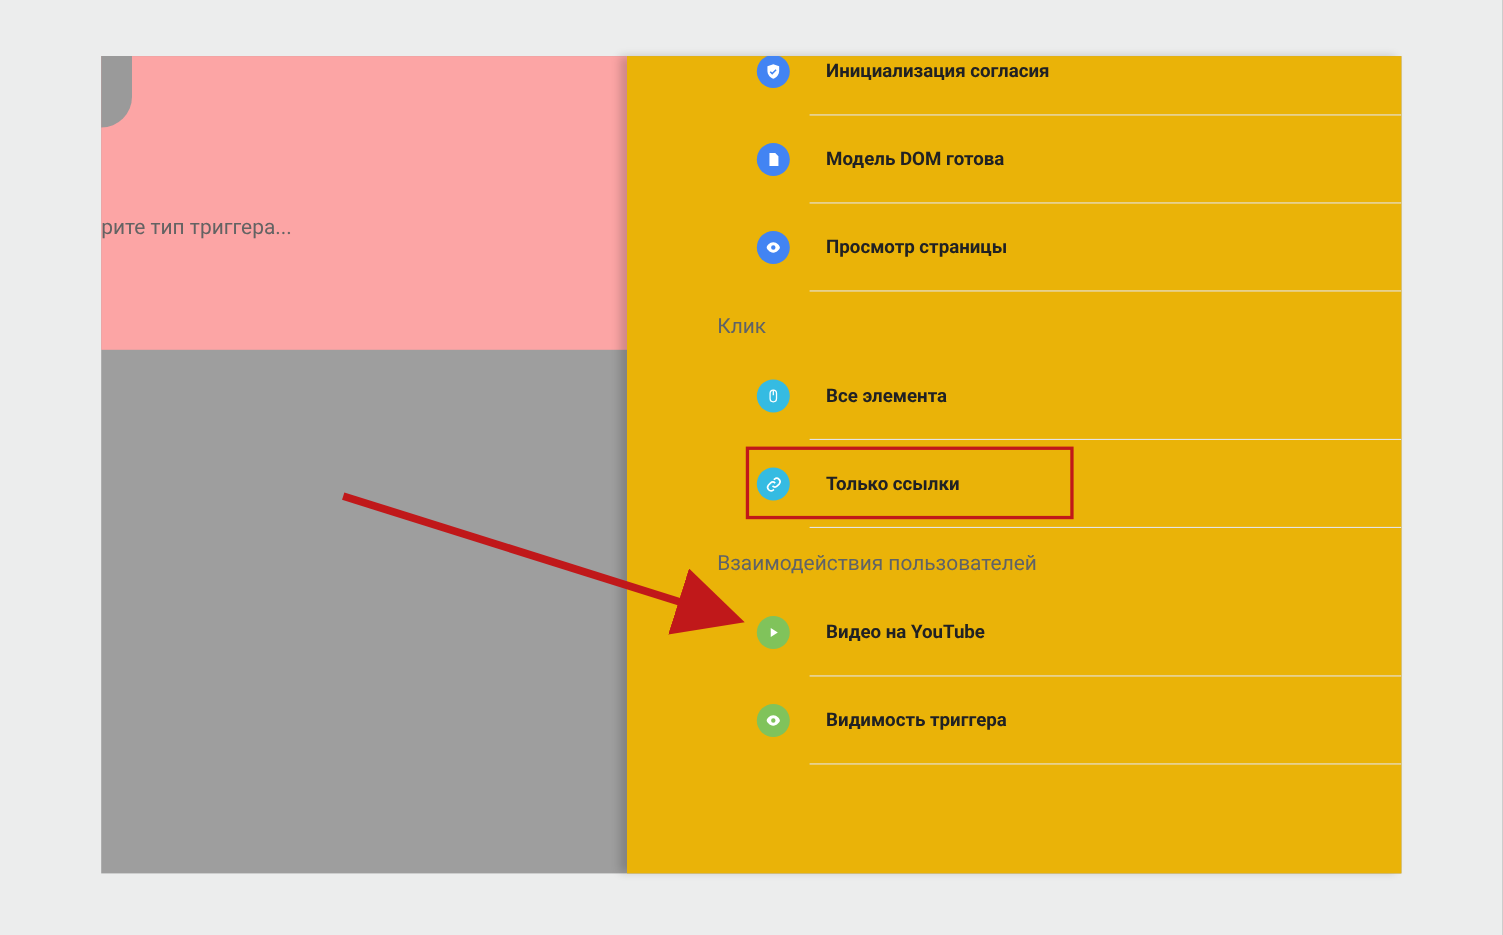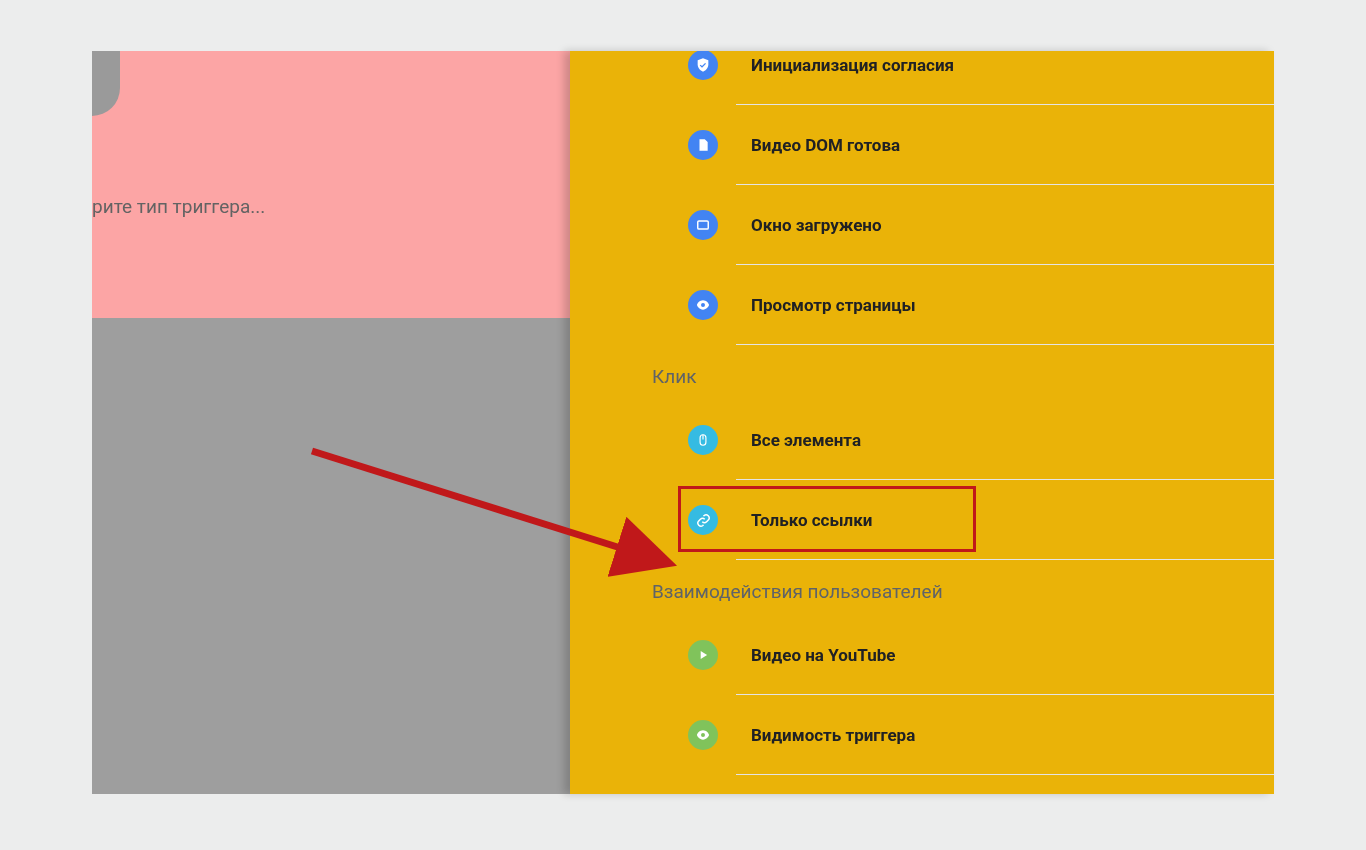--- a/index.html
+++ b/index.html
@@ -130,31 +130,23 @@
       </span>
       <span class="label">Инициализация согласия</span>
     </div>
 
     <div class="row">
       <span class="icon i-blue">
         <svg width="14" height="14" viewBox="0 0 24 24">
             <path fill="#fff" d="M6 2h9l5 5v15H6V2zm2 9h8v2H8v-2zm0 4h8v2H8v-2z"></path>
           </svg>
       </span>
-      <span class="label">Видео DOM готова</span>
-    </div>
-
-    <div class="row">
-      <span class="icon i-blue">
-        <svg width="14" height="14" viewBox="0 0 24 24">
-            <rect x="3" y="5" width="18" height="14" rx="2" fill="none" stroke="#fff" stroke-width="2.5"></rect>
-          </svg>
-      </span>
-      <span class="label">Окно загружено</span>
-    </div>
+      <span class="label">Модель DOM готова</span>
+    </div>
+
 
     <div class="row">
       <span class="icon i-blue">
         <svg width="16" height="16" viewBox="0 0 24 24">
             <path fill="#fff" d="M12 5c-5 0-9 5-9 7s4 7 9 7 9-5 9-7-4-7-9-7zm0 10a3 3 0 110-6 3 3 0 010 6z"></path>
           </svg>
       </span>
       <span class="label">Просмотр страницы</span>
     </div>
 

